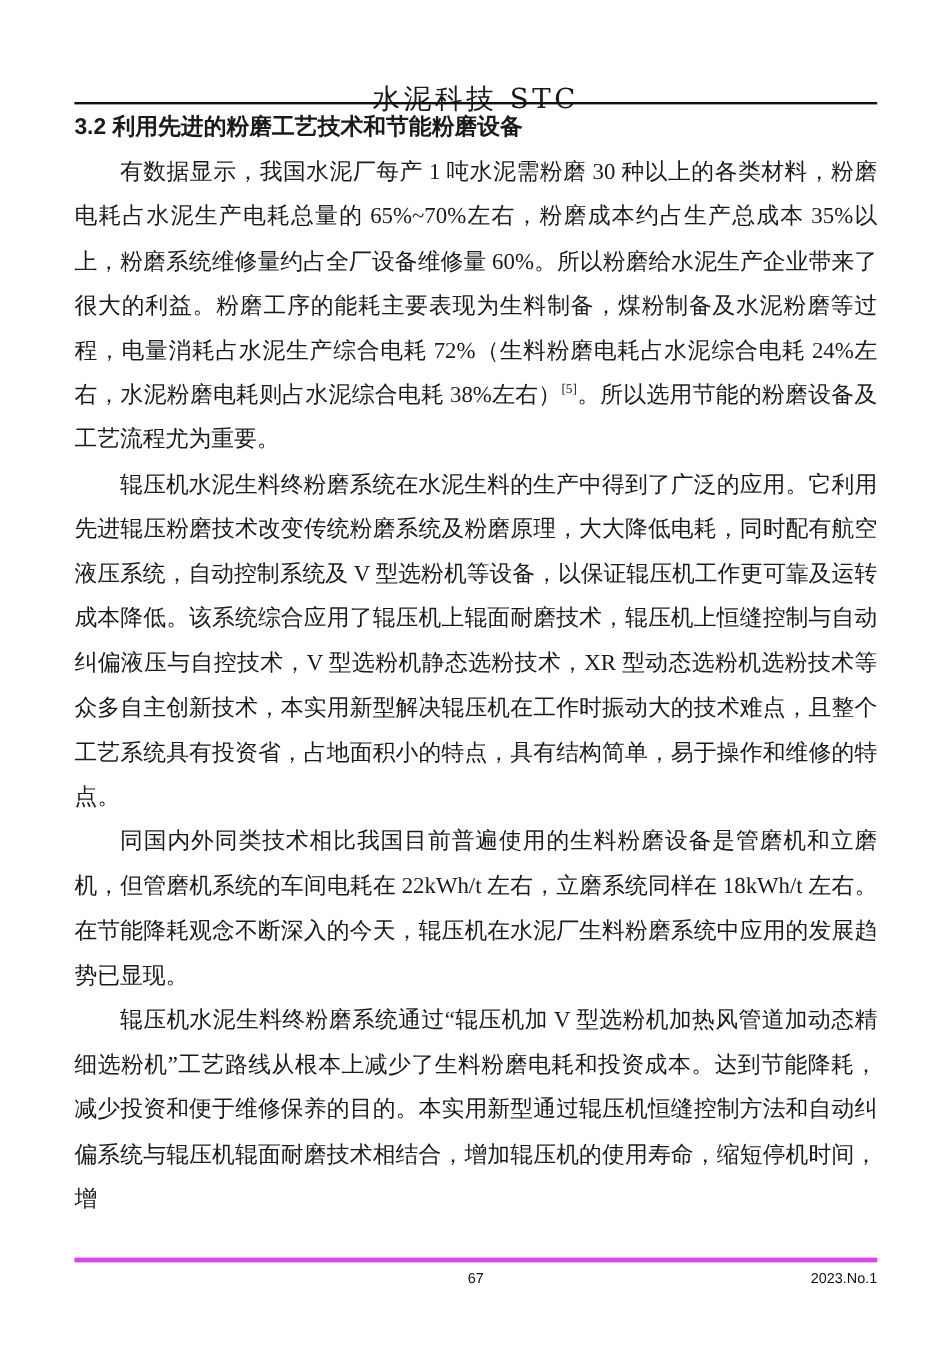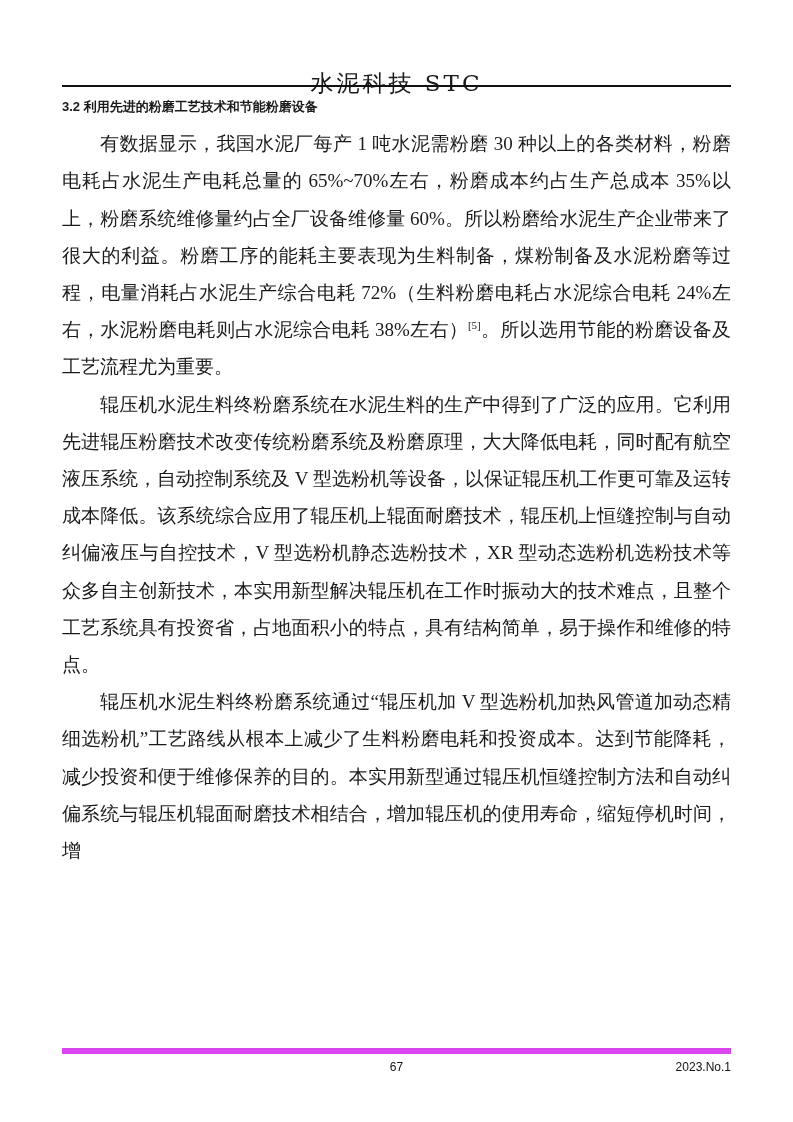--- a/index.html
+++ b/index.html
@@ -53,37 +53,37 @@
     text-justify: inter-character;
   }
   .content p {
     margin: 0;
   }
   .content p.indent {
     text-indent: 2em;
   }
   .content h2 {
     margin: 0;
-    font-size: 13px;
+    font-size: 19px;
     line-height: 37.2px;
     font-weight: bold;
     font-family: "Liberation Sans", sans-serif;
     text-align: left;
   }
   .content sup {
     font-size: 11px;
     line-height: 0;
     vertical-align: super;
   }
   .footer {
     position: absolute;
     top: 1048px;
     left: 62px;
     right: 62px;
-    border-top: 6px solid #d946ef;
+    border-top: 4px solid #d946ef;
     padding-top: 4px;
     font-family: "Liberation Sans", "DejaVu Sans", sans-serif;
     font-size: 12px;
     line-height: 15px;
     color: #111111;
   }
   .footer-page-number {
     position: absolute;
     left: 0;
     right: 0;
@@ -104,20 +104,21 @@
 
   <div class="header">
     <div class="header-title">水泥科技 STC</div>
   </div>
   <div class="header-rule"></div>
 
   <div class="content" id="content">
       <h2>3.2 利用先进的粉磨工艺技术和节能粉磨设备</h2>
       <p class="indent"><span>有数据显示，我国水泥厂每产 1 吨水泥需粉磨 30 种以上的各类材料，粉磨电耗占水泥生产电耗总量的 65%~70%左右，粉磨成本约占生产总成本 35%以上，粉磨系统维修量约占全厂设备维修量 60%。所以粉磨给水泥生产企业带来了很大的利益。粉磨工序的能耗主要表现为生料制备，煤粉制备及水泥粉磨等过程，电量消耗占水泥生产综合电耗 72%（生料粉磨电耗占水泥综合电耗 24%左右，水泥粉磨电耗则占水泥综合电耗 38%左右）</span><sup>[5]</sup><span>。所以选用节能的粉磨设备及工艺流程尤为重要。</span></p>
       <p class="indent"><span>辊压机水泥生料终粉磨系统在水泥生料的生产中得到了广泛的应用。它利用先进辊压粉磨技术改变传统粉磨系统及粉磨原理，大大降低电耗，同时配有航空液压系统，自动控制系统及 V 型选粉机等设备，以保证辊压机工作更可靠及运转成本降低。该系统综合应用了辊压机上辊面耐磨技术，辊压机上恒缝控制与自动纠偏液压与自控技术，V 型选粉机静态选粉技术，XR 型动态选粉机选粉技术等众多自主创新技术，本实用新型解决辊压机在工作时振动大的技术难点，且整个工艺系统具有投资省，占地面积小的特点，具有结构简单，易于操作和维修的特点。</span></p>
+      <p class="indent"><span>同国内外同类技术相比我国目前普遍使用的生料粉磨设备是管磨机和立磨机，但管磨机系统的车间电耗在 22kWh/t 左右，立磨系统同样在 18kWh/t 左右。在节能降耗观念不断深入的今天，辊压机在水泥厂生料粉磨系统中应用的发展趋势已显现。</span></p>
       <p class="indent"><span>辊压机水泥生料终粉磨系统通过“辊压机加 V 型选粉机加热风管道加动态精细选粉机”工艺路线从根本上减少了生料粉磨电耗和投资成本。达到节能降耗，减少投资和便于维修保养的目的。本实用新型通过辊压机恒缝控制方法和自动纠偏系统与辊压机辊面耐磨技术相结合，增加辊压机的使用寿命，缩短停机时间，增</span></p>
     </div>
 
   <div class="footer">
     <span class="footer-page-number">67</span>
     <span class="footer-issue">2023.No.1</span>
   </div>
 
 </div>
 

